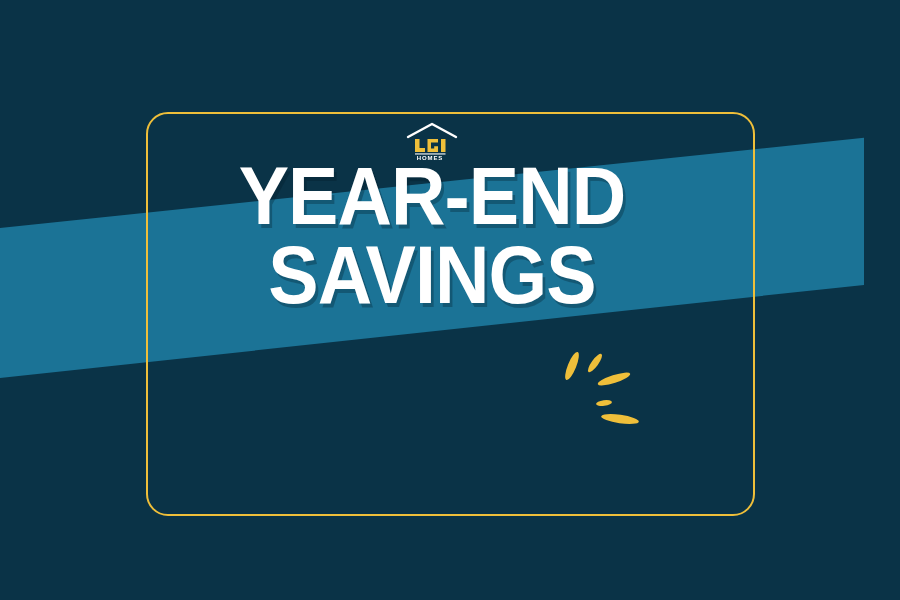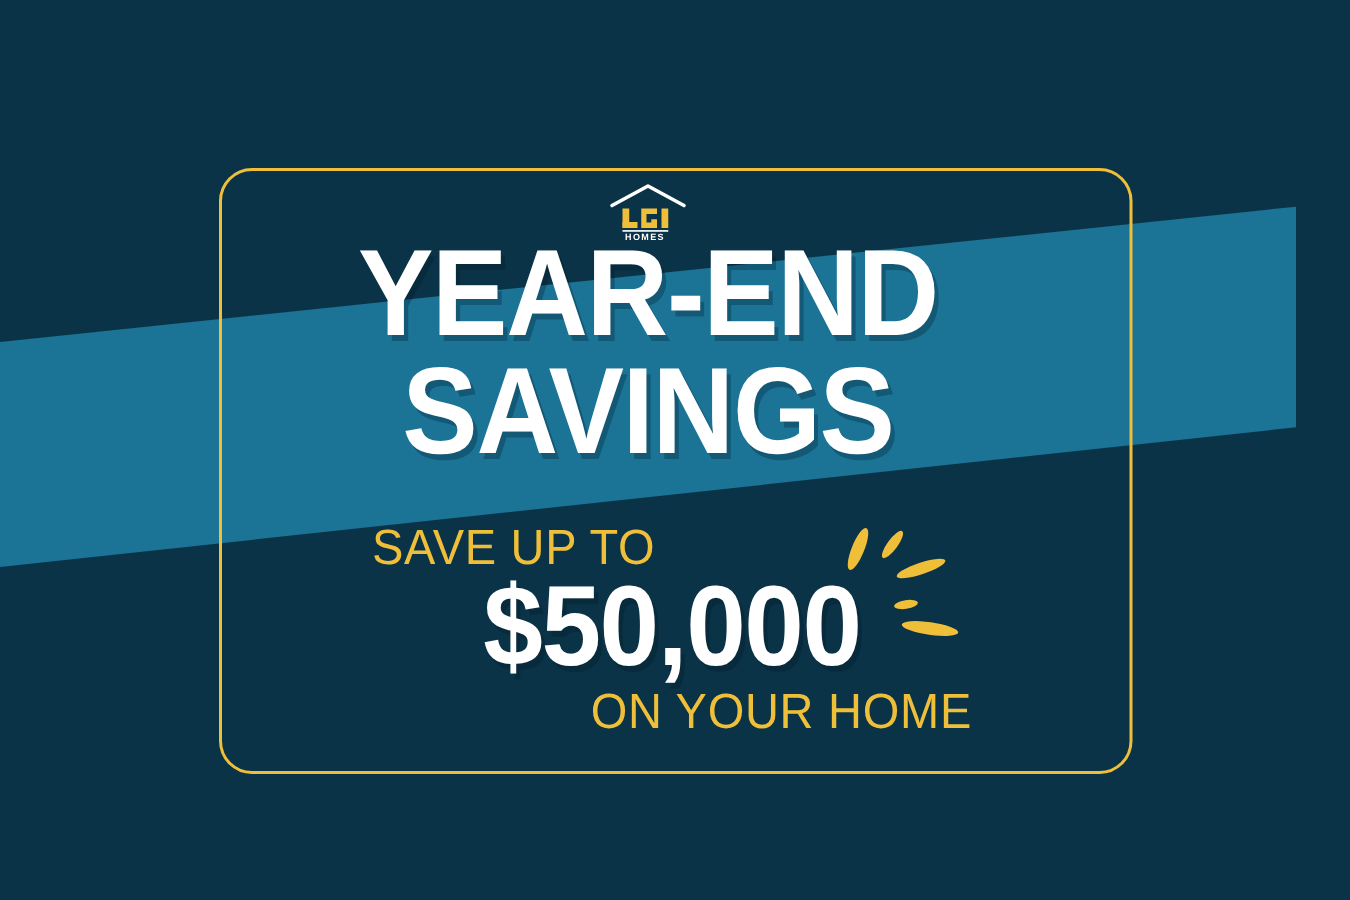--- a/index.html
+++ b/index.html
@@ -142,25 +142,20 @@
       <rect x="12" y="33.4" width="30.5" height="1.1" fill="#ffffff"></rect>
       <text x="27" y="40.2" fill="#ffffff" font-family="Liberation Sans, sans-serif" font-size="6" font-weight="bold" letter-spacing="0.9" text-anchor="middle">HOMES</text>
     </svg>
   </div>
 
   <div class="headline">
     <span class="headline-line l1">YEAR-END</span>
     <span class="headline-line l2">SAVINGS</span>
   </div>
 
-  <div class="offer">
-    <span class="save-up-to">SAVE UP TO</span>
-    <span class="amount">$50,000</span>
-    <span class="on-your-home">ON YOUR HOME</span>
-  </div>
 
   <svg class="burst" viewBox="0 0 100 100">
     <g fill="#efbf3a">
       <ellipse cx="16" cy="20" rx="4.2" ry="15" transform="rotate(22 16 20)"></ellipse>
       <ellipse cx="39" cy="17" rx="3.4" ry="11" transform="rotate(36 39 17)"></ellipse>
       <ellipse cx="58" cy="33" rx="3.9" ry="17" transform="rotate(72 58 33)"></ellipse>
       <ellipse cx="48" cy="57" rx="2.9" ry="8" transform="rotate(82 48 57)"></ellipse>
       <ellipse cx="64" cy="73" rx="4.2" ry="19" transform="rotate(98 64 73)"></ellipse>
     </g>
   </svg>

